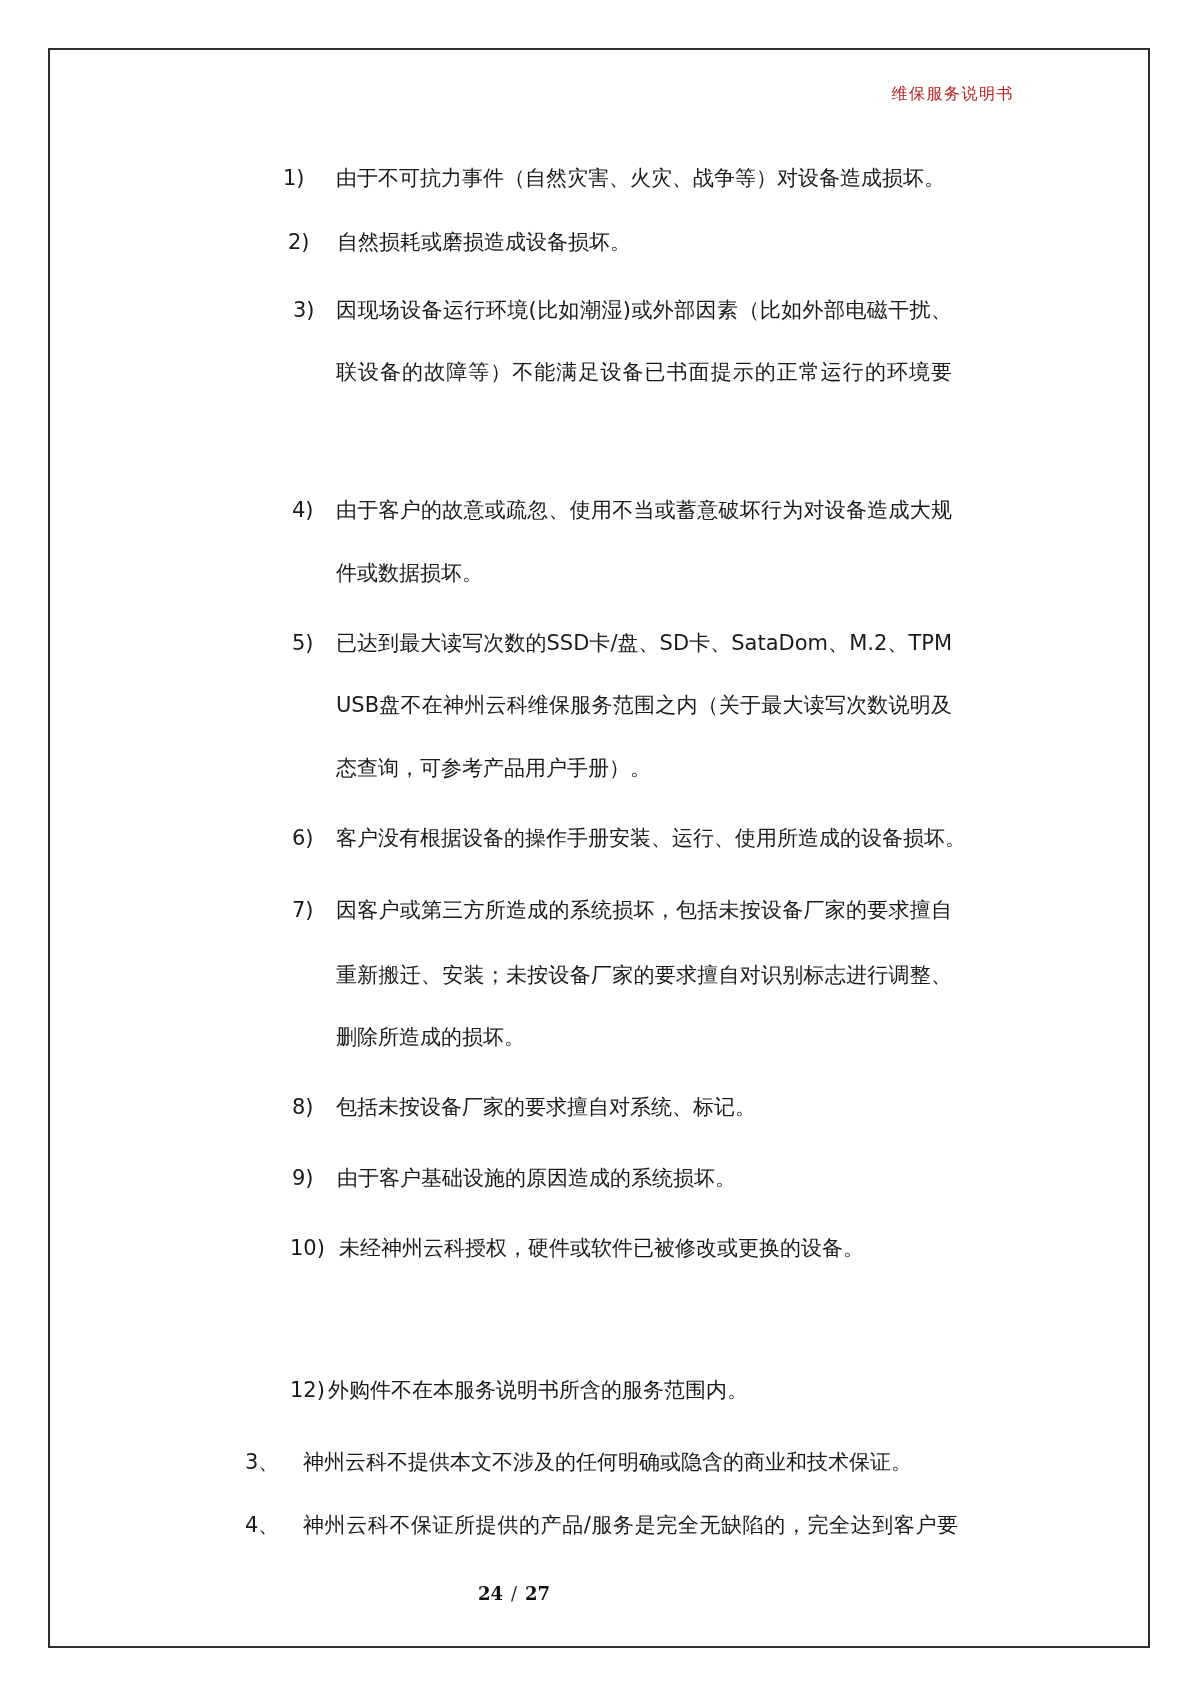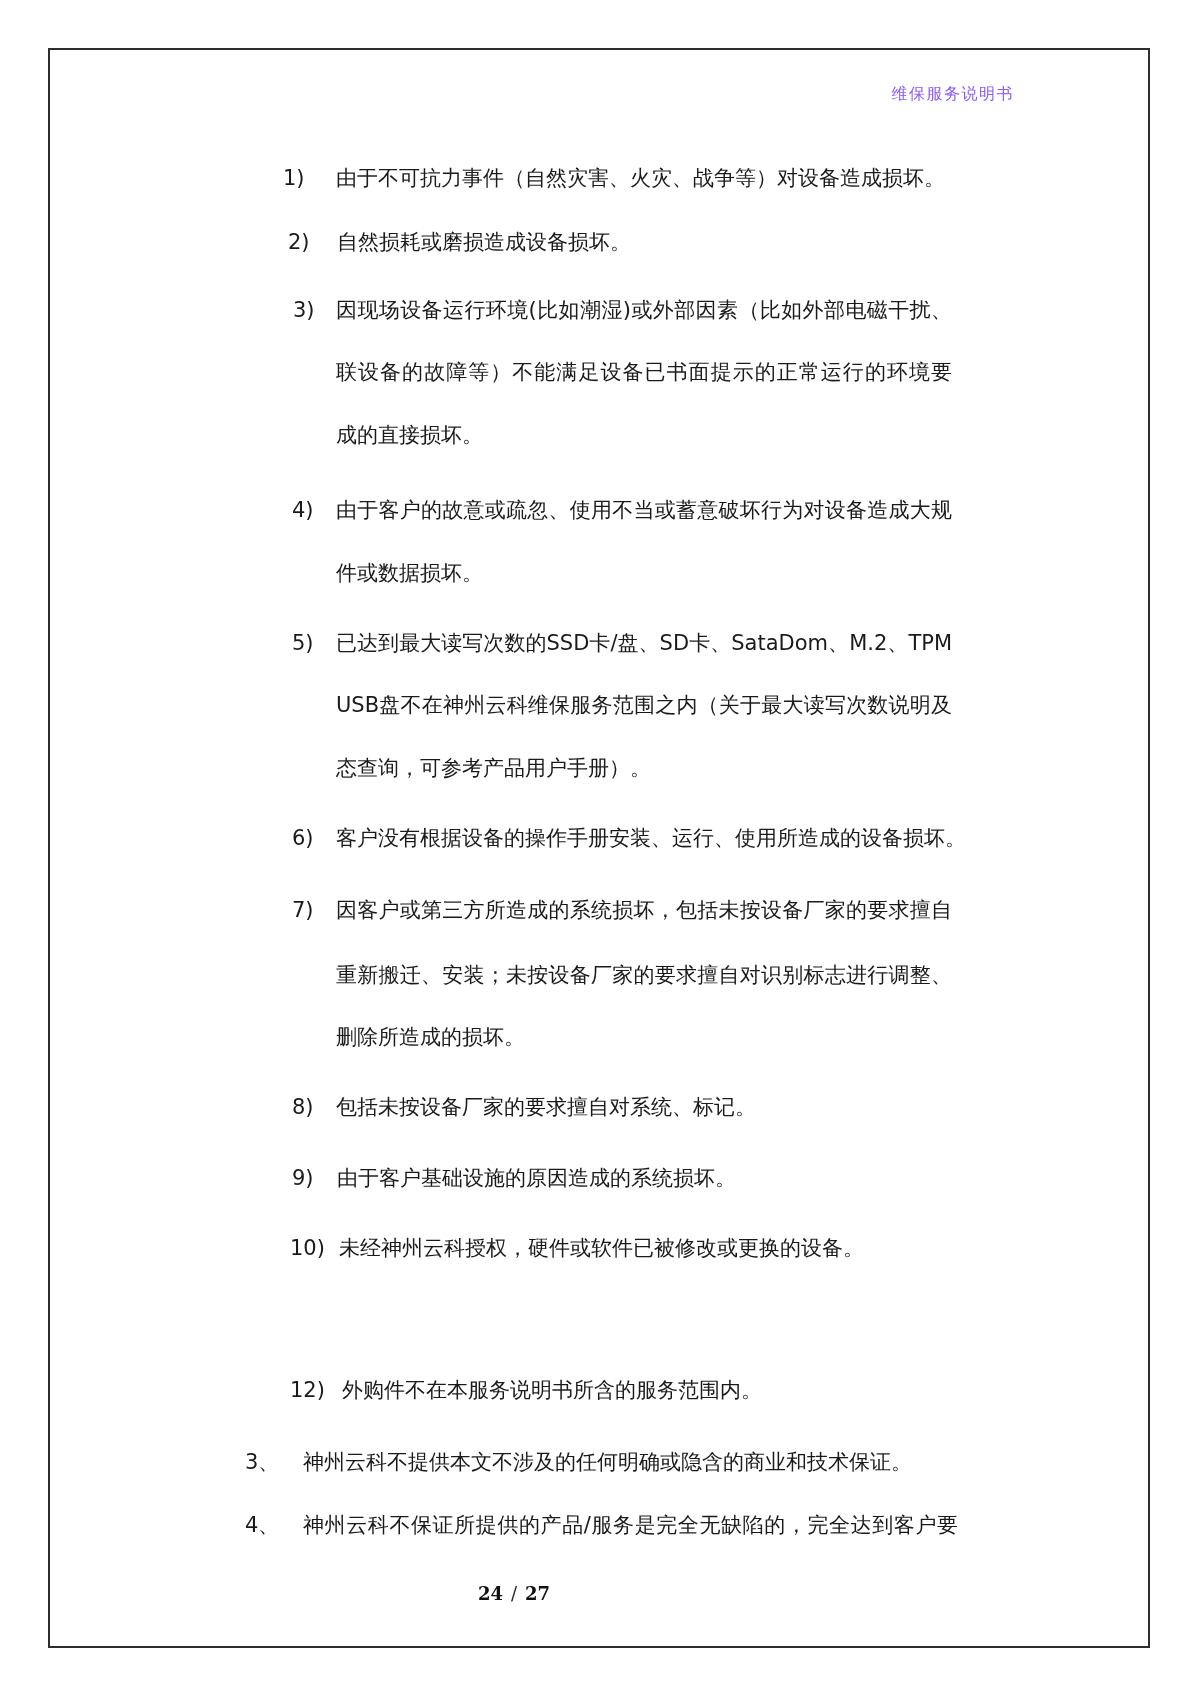--- a/index.html
+++ b/index.html
@@ -18,21 +18,21 @@
     border:2px solid #2e2e2e;
     box-sizing:border-box;
     background:#ffffff;
   }
   .header{
     position:absolute;
     top:84px;right:186px;
     font-family:"DejaVu Serif","Liberation Serif",serif;
     font-size:16px;
     letter-spacing:1.5px;
-    color:#8b5cf6;
+    color:#b91c1c;
     white-space:nowrap;
   }
   .ln{
     position:absolute;
     left:0;width:1200px;height:27px;
     font-size:21px;
     line-height:27px;
     white-space:nowrap;
   }
   .ln .num{
@@ -81,23 +81,20 @@
     <span class="txt" style="left:337px">自然损耗或磨损造成设备损坏。</span>
   </div>
 
   <div class="ln" style="top:297px">
     <span class="num" style="left:293px">3)</span>
     <span class="txt full" style="left:336px">因现场设备运行环境(比如潮湿)或外部因素（比如外部电磁干扰、内部互</span>
   </div>
   <div class="ln" style="top:359px">
     <span class="txt full" style="left:336px">联设备的故障等）不能满足设备已书面提示的正常运行的环境要求，所造</span>
   </div>
-  <div class="ln" style="top:422px">
-    <span class="txt" style="left:336px">成的直接损坏。</span>
-  </div>
 
   <div class="ln" style="top:497px">
     <span class="num" style="left:292px">4)</span>
     <span class="txt full" style="left:336px">由于客户的故意或疏忽、使用不当或蓄意破坏行为对设备造成大规模的硬</span>
   </div>
   <div class="ln" style="top:560px">
     <span class="txt" style="left:336px">件或数据损坏。</span>
   </div>
 
   <div class="ln" style="top:630px">
@@ -138,21 +135,21 @@
   </div>
 
   <div class="ln" style="top:1235px">
     <span class="num" style="left:290px">10)</span>
     <span class="txt" style="left:339px">未经神州云科授权，硬件或软件已被修改或更换的设备。</span>
   </div>
 
 
   <div class="ln" style="top:1377px">
     <span class="num" style="left:290px">12)</span>
-    <span class="txt" style="left:342px">外购件不在本服务说明书所含的服务范围内。</span>
+    <span class="txt" style="left:328px">外购件不在本服务说明书所含的服务范围内。</span>
   </div>
 
   <div class="ln" style="top:1449px">
     <span class="num" style="left:245px">3、</span>
     <span class="txt" style="left:303px">神州云科不提供本文不涉及的任何明确或隐含的商业和技术保证。</span>
   </div>
 
   <div class="ln" style="top:1512px">
     <span class="num" style="left:245px">4、</span>
     <span class="txt full" style="left:303px;width:655px">神州云科不保证所提供的产品/服务是完全无缺陷的，完全达到客户要求的，</span>

